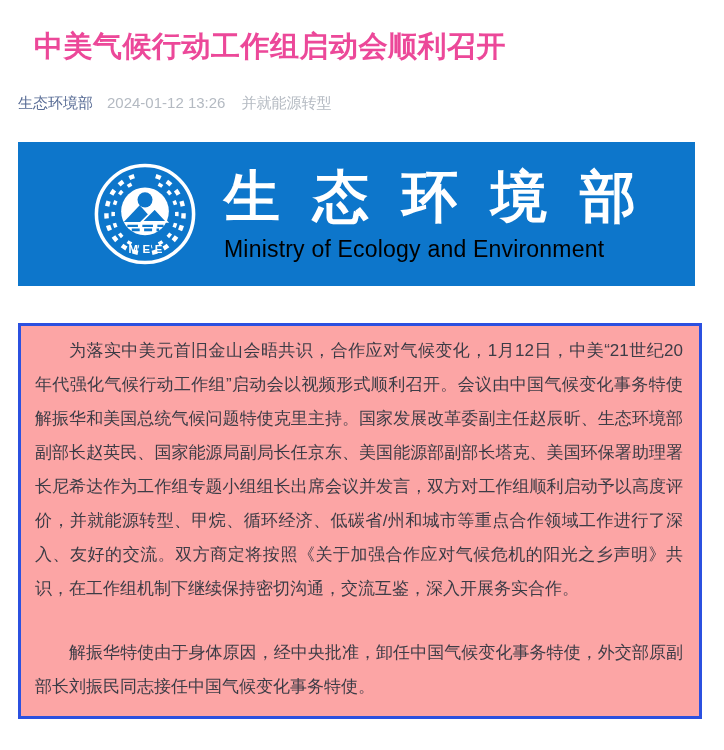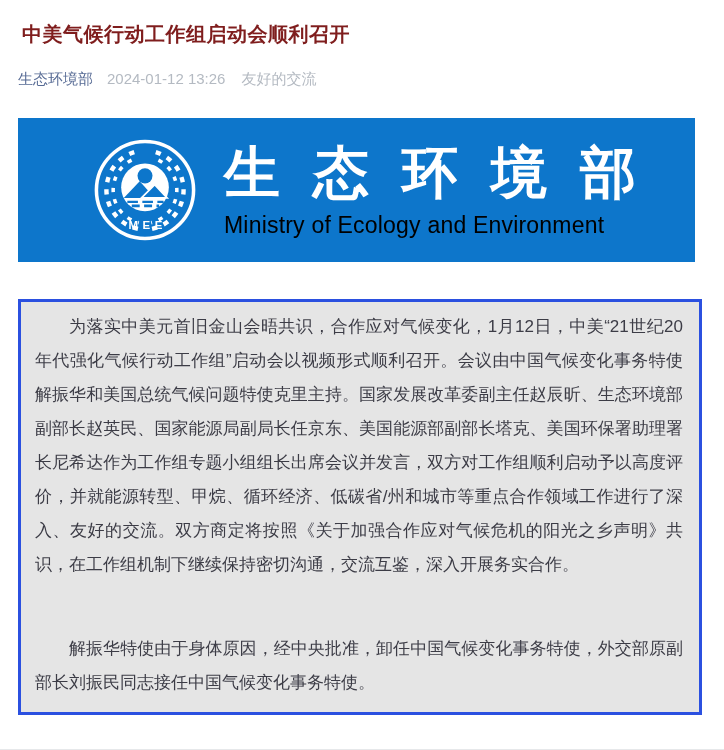--- a/index.html
+++ b/index.html
@@ -11,26 +11,26 @@
     overflow: hidden;
     font-family: "Liberation Sans", "DejaVu Sans", sans-serif;
   }
   .page {
     position: relative;
     width: 724px;
     height: 750px;
     background: #ffffff;
   }
   .article-title {
-    margin: 4px;
+    margin: 16px;
     padding: 14px 18px 0 18px;
-    font-size: 20px;
+    font-size: 29px;
     line-height: 32px;
     font-weight: bold;
-    color: #7f1d1d;
+    color: #ec4899;
     letter-spacing: 0.5px;
   }
   .byline {
     display: flex;
     align-items: center;
     padding: 15px 18px 0 18px;
     font-size: 15px;
     line-height: 20px;
   }
   .byline .account {
@@ -77,33 +77,33 @@
     line-height: 26px;
     margin-top: 9px;
     letter-spacing: 0.2px;
     white-space: nowrap;
   }
   .article-box {
     margin: 37px 18px 0 18px;
     width: 684px;
     box-sizing: border-box;
     border: 3px solid #2b50e0;
-    background: #e5e5e5;
+    background: #fca5a5;
     padding: 8px 16px 12px 14px;
     color: #3c3c46;
     font-size: 17px;
     line-height: 34px;
     text-align: justify;
   }
   .article-box p {
     margin: 0;
     text-indent: 2em;
   }
   .article-box p + p {
-    margin-top: 50px;
+    margin-top: 30px;
   }
   .bottom-strip {
     position: absolute;
     left: 0;
     bottom: 0;
     width: 724px;
     height: 4px;
     background: #eef0f1;
     border-top: 1px solid #e6e8ea;
   }
@@ -111,21 +111,21 @@
 </head>
 <body>
 
 <div class="page">
 
   <h1 class="article-title">中美气候行动工作组启动会顺利召开</h1>
 
   <div class="byline">
     <span class="account">生态环境部</span>
     <span class="meta">2024-01-12 13:26</span>
-    <span class="meta">友好的交流</span>
+    <span class="meta">并就能源转型</span>
   </div>
 
   <div class="banner">
     <svg class="logo" viewBox="0 0 120 120" xmlns="http://www.w3.org/2000/svg" aria-hidden="true">
 
       <circle cx="60" cy="60" r="55" fill="none" stroke="#ffffff" stroke-width="4"></circle>
 
       <path d="M 52 104 A 45 45 0 0 1 48 17" fill="none" stroke="#ffffff" stroke-width="5" stroke-dasharray="6 8"></path>
       <path d="M 53 97 A 38 38 0 0 1 50 24" fill="none" stroke="#ffffff" stroke-width="4" stroke-dasharray="5 8" stroke-dashoffset="4"></path>
 

